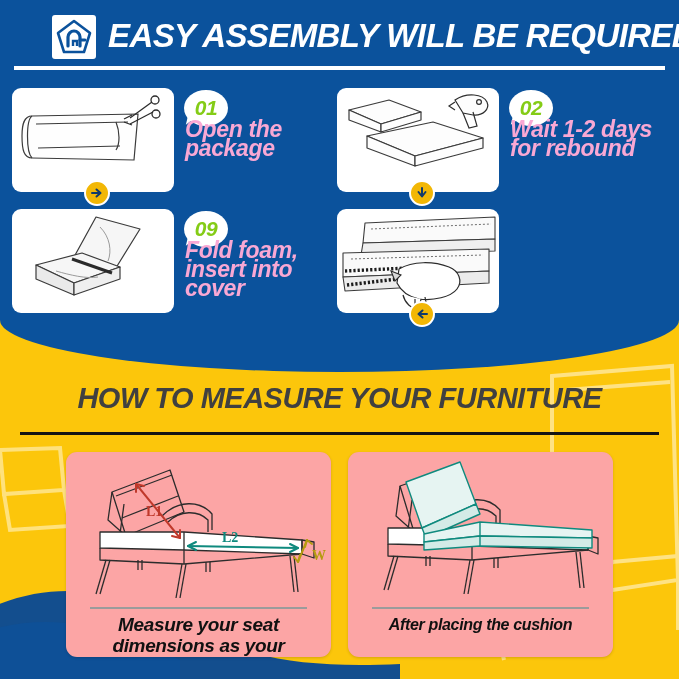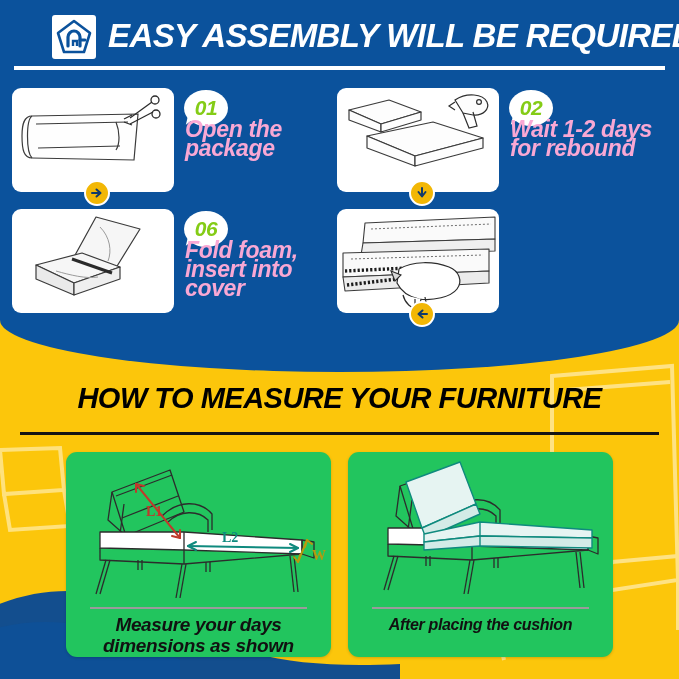--- a/index.html
+++ b/index.html
@@ -85,33 +85,33 @@
     position:absolute;left:1px;top:32px;width:172px;
     color:#f9a8d4;font-size:23px;line-height:19px;
     font-weight:bold;font-style:italic;letter-spacing:-0.35px;
   }
 
   
   .yellow-deco{position:absolute;left:0;top:330px;width:679px;height:349px;overflow:hidden;}
 
   .measure-title{
     position:absolute;left:0;top:381px;width:679px;
-    text-align:center;color:#000000;
+    text-align:center;color:#404040;
     font-size:29px;line-height:34px;
     font-weight:bold;font-style:italic;letter-spacing:-0.5px;
     white-space:nowrap;
   }
   .measure-rule{
     position:absolute;left:20px;top:432px;width:639px;height:3px;background:#141414;
   }
 
   
   .mcard{
     position:absolute;top:452px;width:265px;height:205px;
-    background:#22c55e;border-radius:11px;
+    background:#fca5a5;border-radius:11px;
     box-shadow:0 1px 3px rgba(0,0,0,.16);
     overflow:hidden;
   }
   .mcard.left{left:66px;}
   .mcard.right{left:348px;}
   .mcard .fig{position:absolute;left:0;top:4px;width:265px;height:148px;}
   .mcard .sep{position:absolute;left:24px;top:155px;width:217px;height:2px;background:#9b9b9b;}
   .mcard .cap{
     position:absolute;left:8px;top:162px;width:249px;
     text-align:center;color:#111111;
@@ -251,21 +251,21 @@
             <g fill="none" stroke="#9b9b9b" stroke-width="1">
               <path d="M88 18 C98 28 100 42 96 52"></path>
               <path d="M44 62 C58 66 74 70 86 68"></path>
             </g>
           </svg>
         </div>
         <div class="step-right">
           <div class="num-bubble">
             <div class="circ"></div>
               <div class="tail"></div>
-            <div class="num">06</div>
+            <div class="num">09</div>
           </div>
           <div class="step-label">Fold foam, insert into cover</div>
         </div>
       </div>
 
       <div class="step s4">
         <div class="step-card">
           <svg class="art" viewBox="0 0 162 104">
             <g fill="#fafafa" stroke="#3b3b3b" stroke-width="1.1" stroke-linejoin="round">
               <path d="M28 14 L158 8 L158 30 L26 34 Z"></path>
@@ -350,21 +350,21 @@
       <text x="156" y="86" fill="#0f8a7e" font-family="'Liberation Serif', serif" font-size="14" font-weight="bold">L2</text>
 
       <g stroke="#b59b10" stroke-width="2" fill="none" stroke-linecap="round">
         <path d="M241 84 L232 106"></path>
         <path d="M241 84 L239 91 M241 84 L246 88"></path>
         <path d="M232 106 L234 99 M232 106 L228 101"></path>
       </g>
       <text x="246" y="104" fill="#b59b10" font-family="'Liberation Serif', serif" font-size="14" font-weight="bold">W</text>
     </svg>
     <div class="sep"></div>
-    <div class="cap">Measure your days dimensions as shown</div>
+    <div class="cap">Measure your seat dimensions as your</div>
   </div>
 
   <div class="mcard right">
     <svg class="fig" viewBox="0 0 265 148">
       <g fill="none" stroke="#2c2c2c" stroke-width="1.3" stroke-linejoin="round">
         <path d="M52 30 L110 10 L124 52 L66 76 Z"></path>
         <path d="M52 30 L48 60 L66 76"></path>
         <path d="M64 44 L60 74"></path>
         <path d="M102 56 C118 40 140 40 152 54 L152 70"></path>
         <path d="M108 62 C120 50 138 50 148 60 L148 72"></path>

